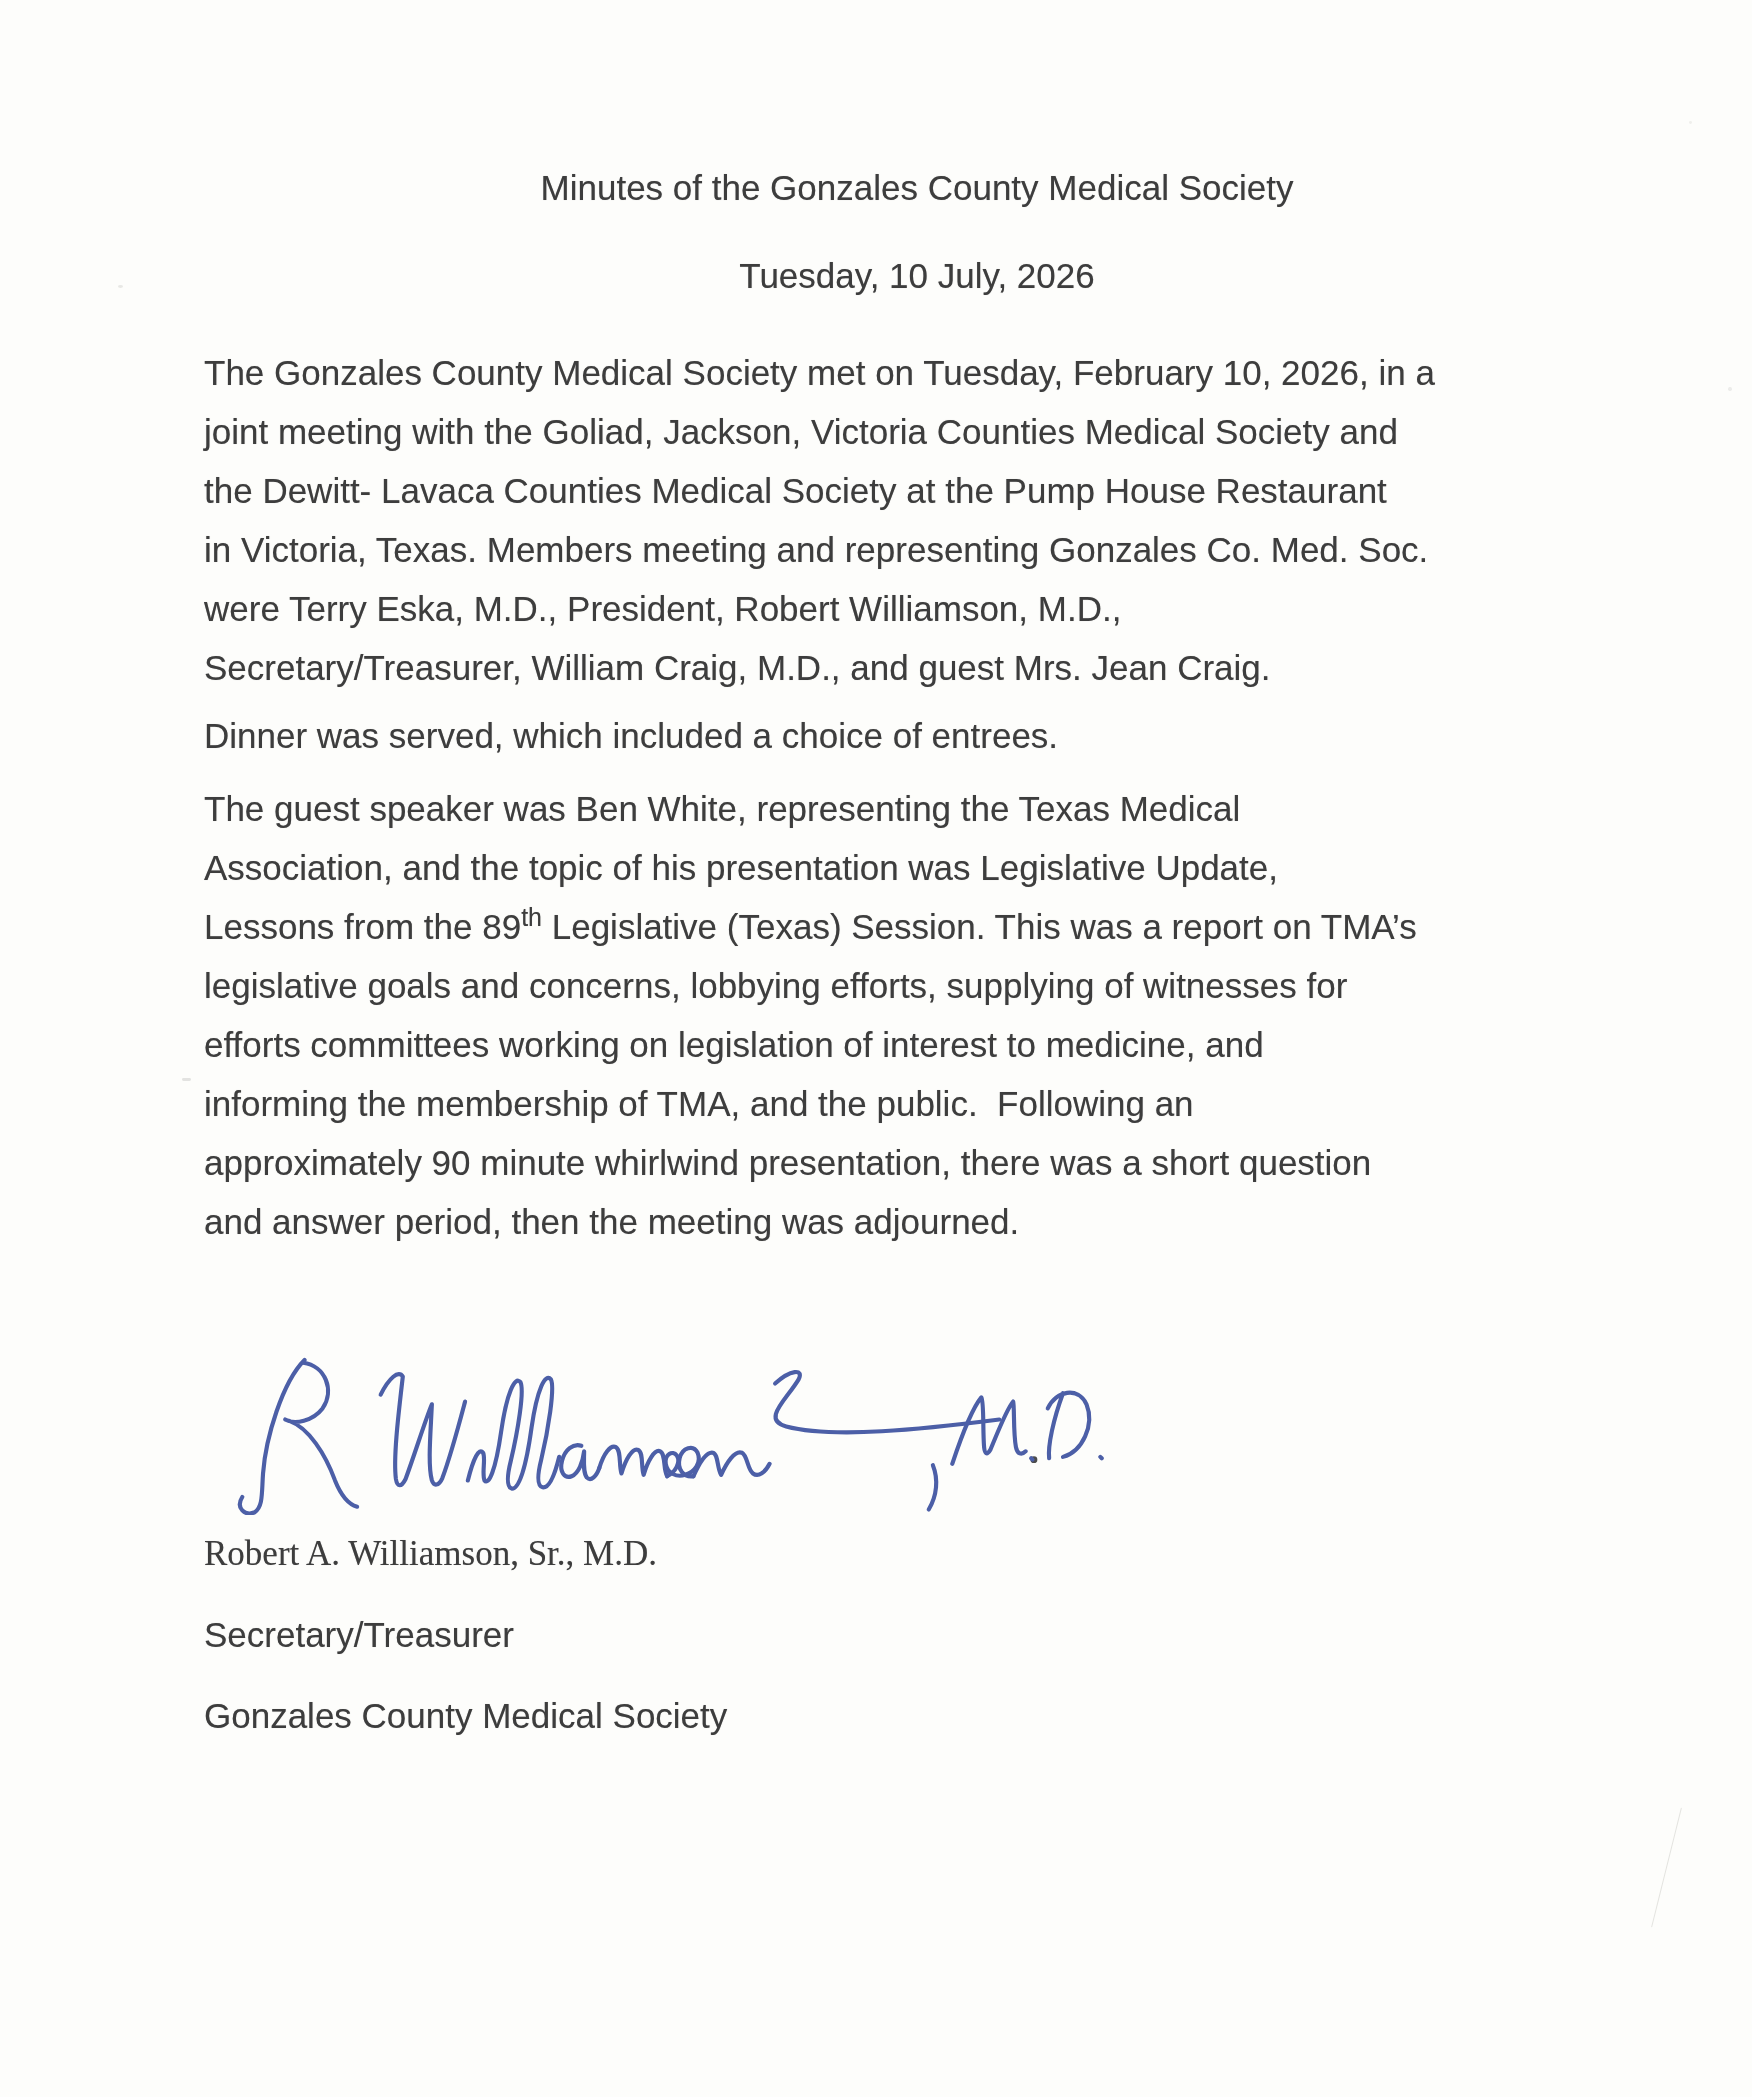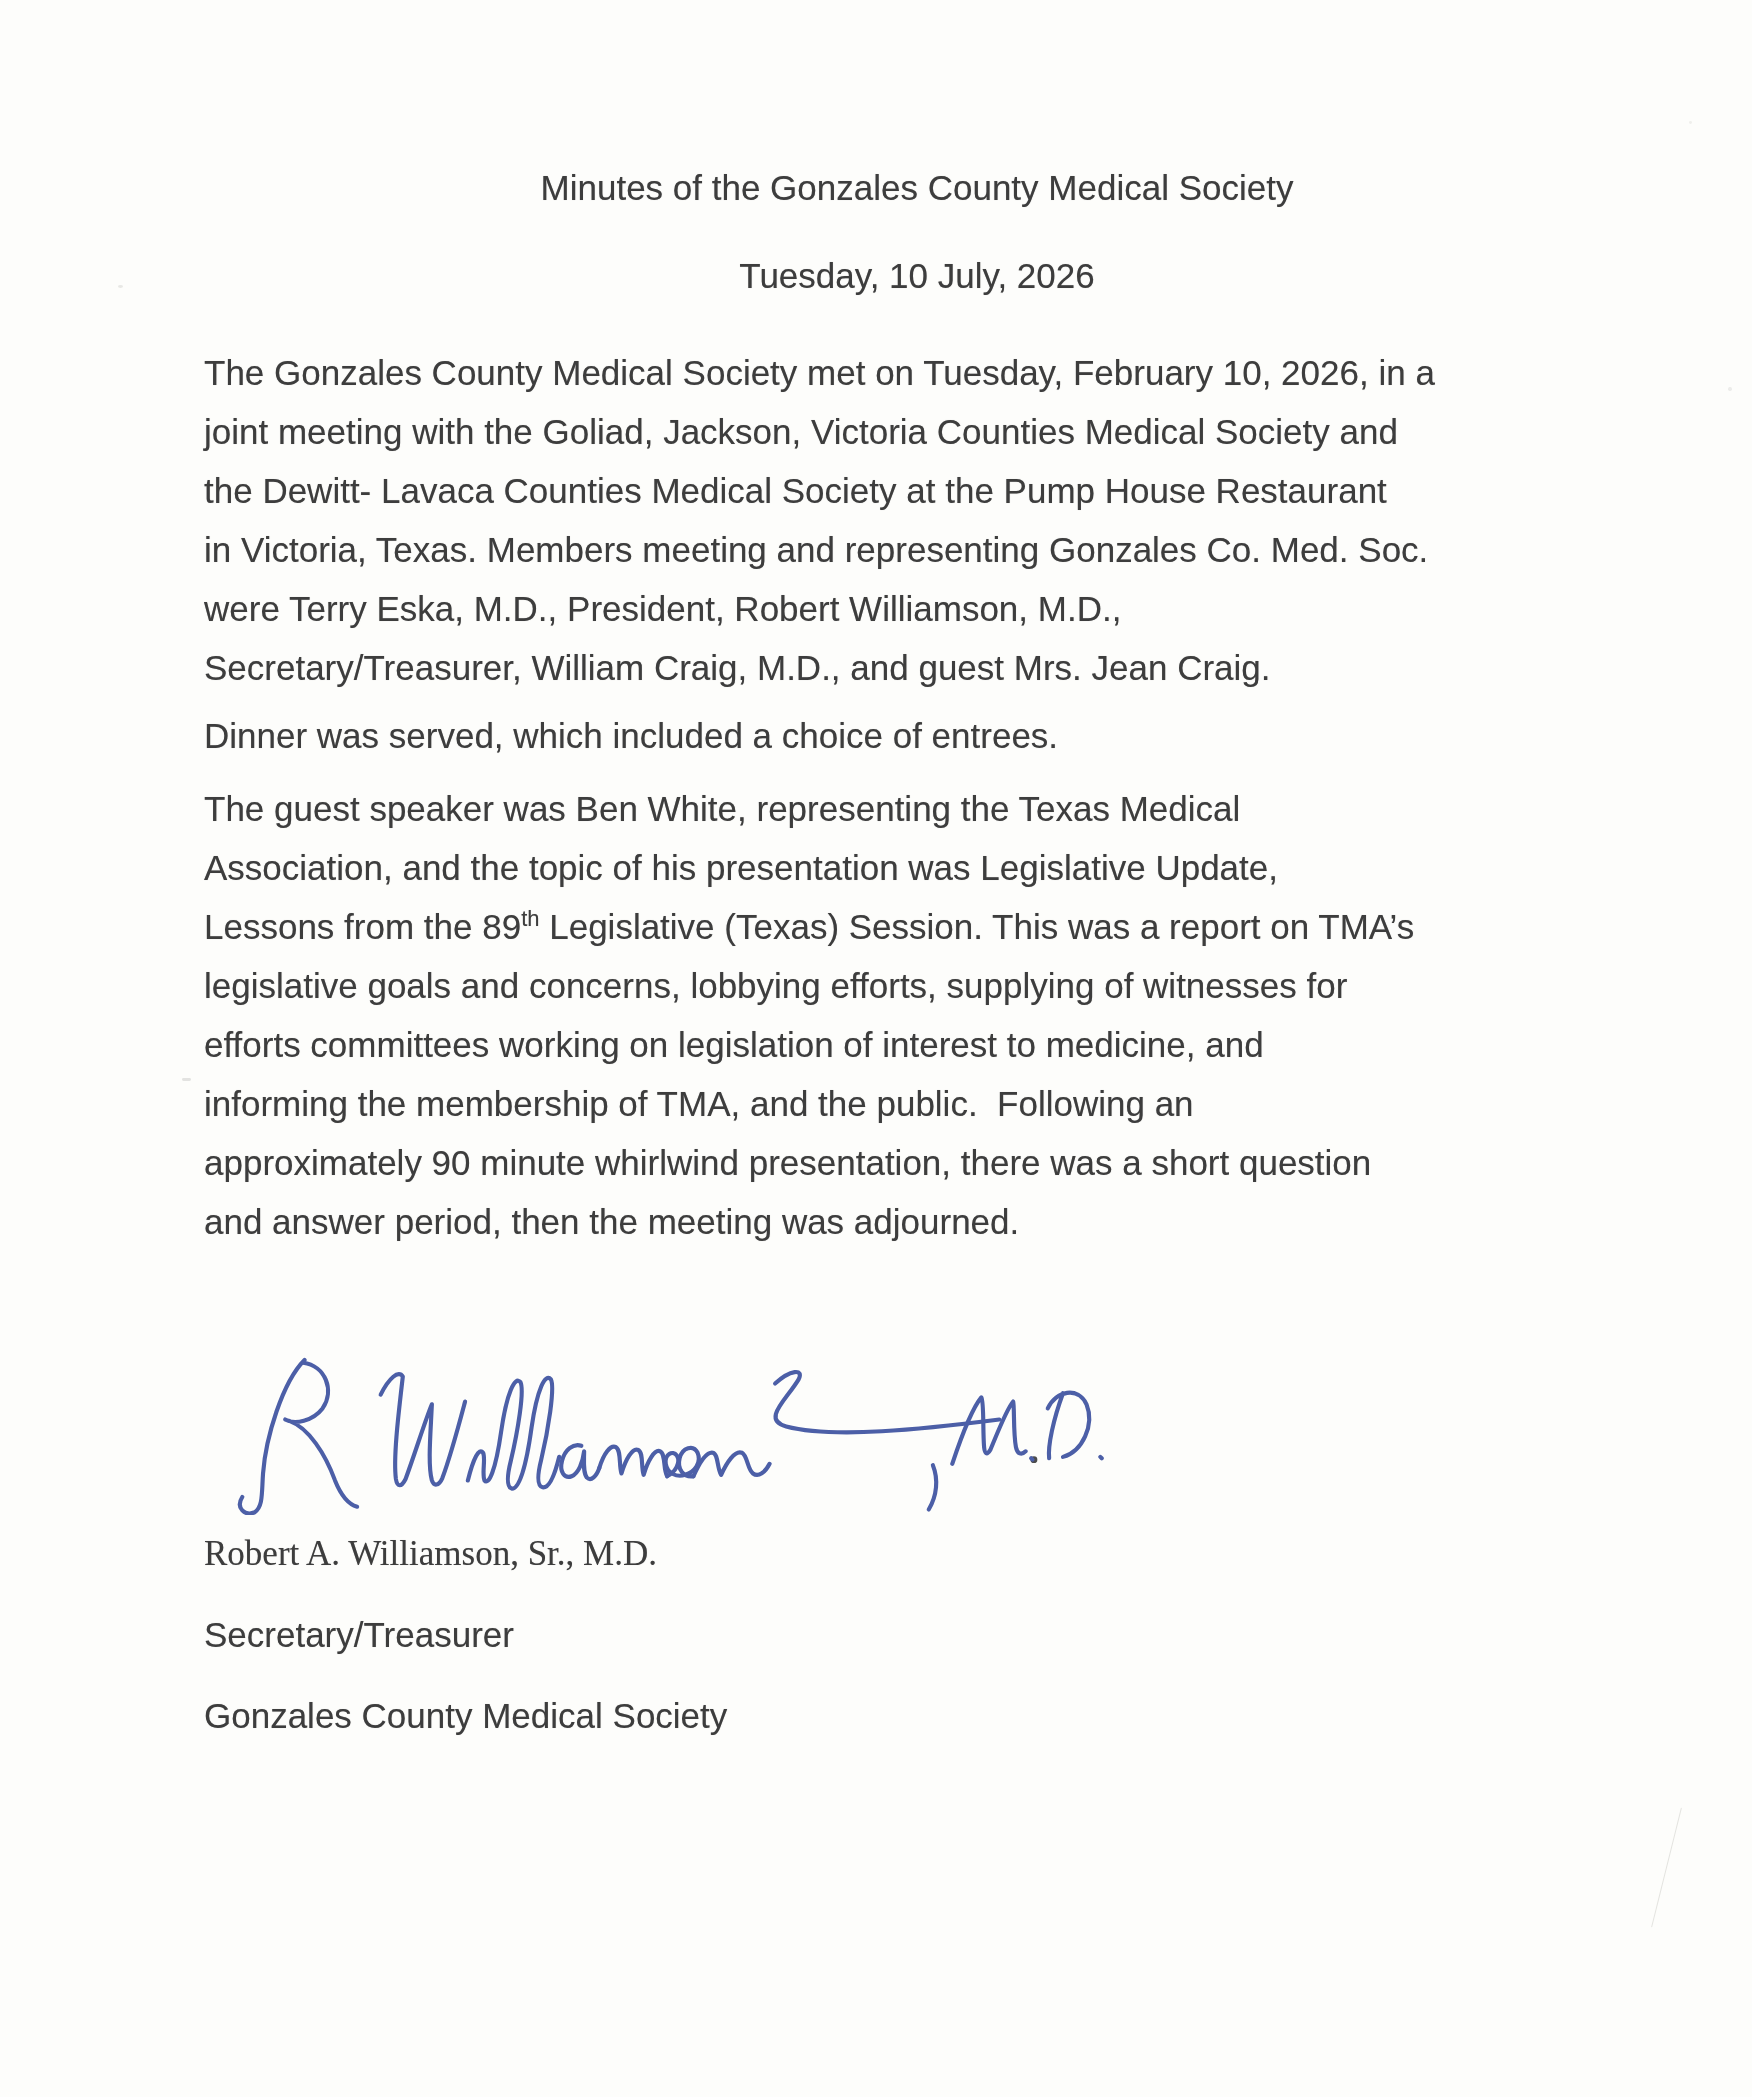--- a/index.html
+++ b/index.html
@@ -26,21 +26,21 @@
     font-size:35px; line-height:43px;
     text-align:center;
     text-shadow:0 0 0.7px rgba(60,60,60,0.45);
   }
   .para { margin:0; }
   .para .line {
     font-size:35px; line-height:59px;
     white-space:pre;
     text-shadow:0 0 0.7px rgba(60,60,60,0.42);
   }
-  .para sup { font-size:22px; line-height:0; vertical-align:super; }
+  .para sup { font-size:25px; line-height:0; vertical-align:super; }
   .p1 { margin-top:46px; }
   .p2 { margin-top:8.7px; }
   .p3 { margin-top:14.4px; }
   .closing { margin-top:117px; }
   .closing .line { font-size:35px; line-height:59px; white-space:pre;
     text-shadow:0 0 0.7px rgba(60,60,60,0.42); }
   .signature-wrap { margin-top:91px; height:173px; }
   .signature-wrap svg { display:block; margin-left:4.3px; }
   .signoff .line {
     font-size:35px; line-height:43px; white-space:pre;

